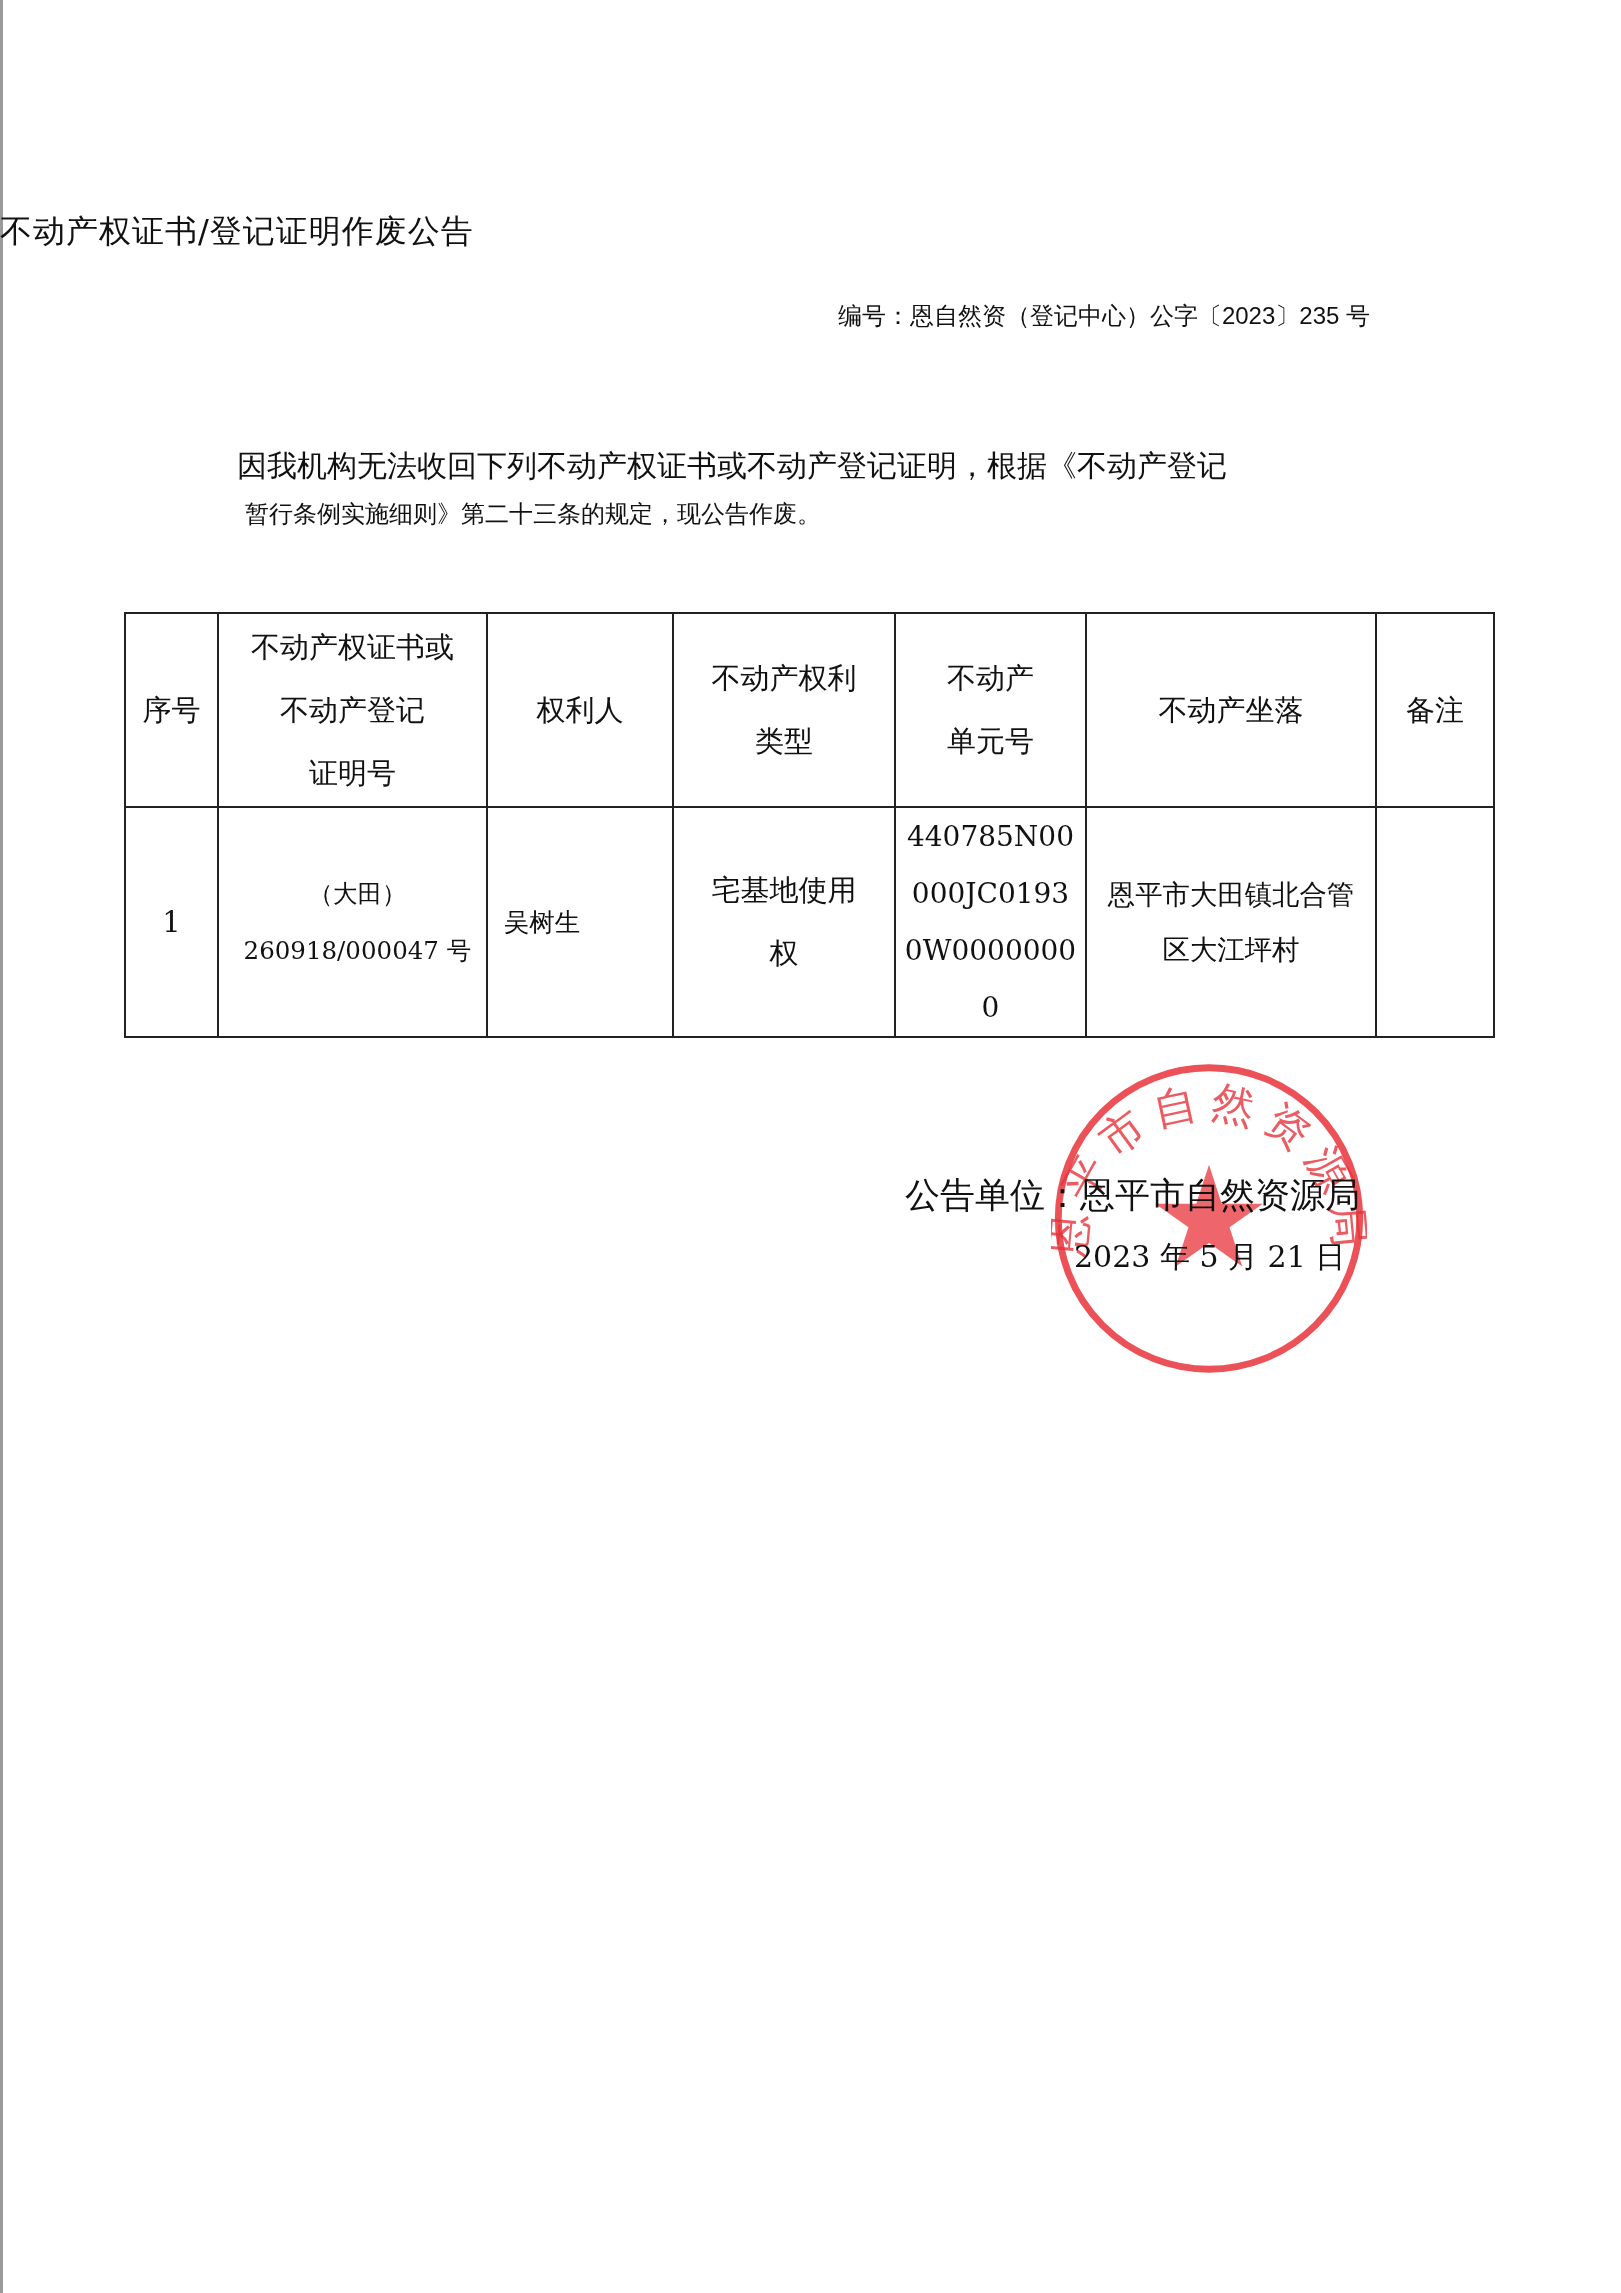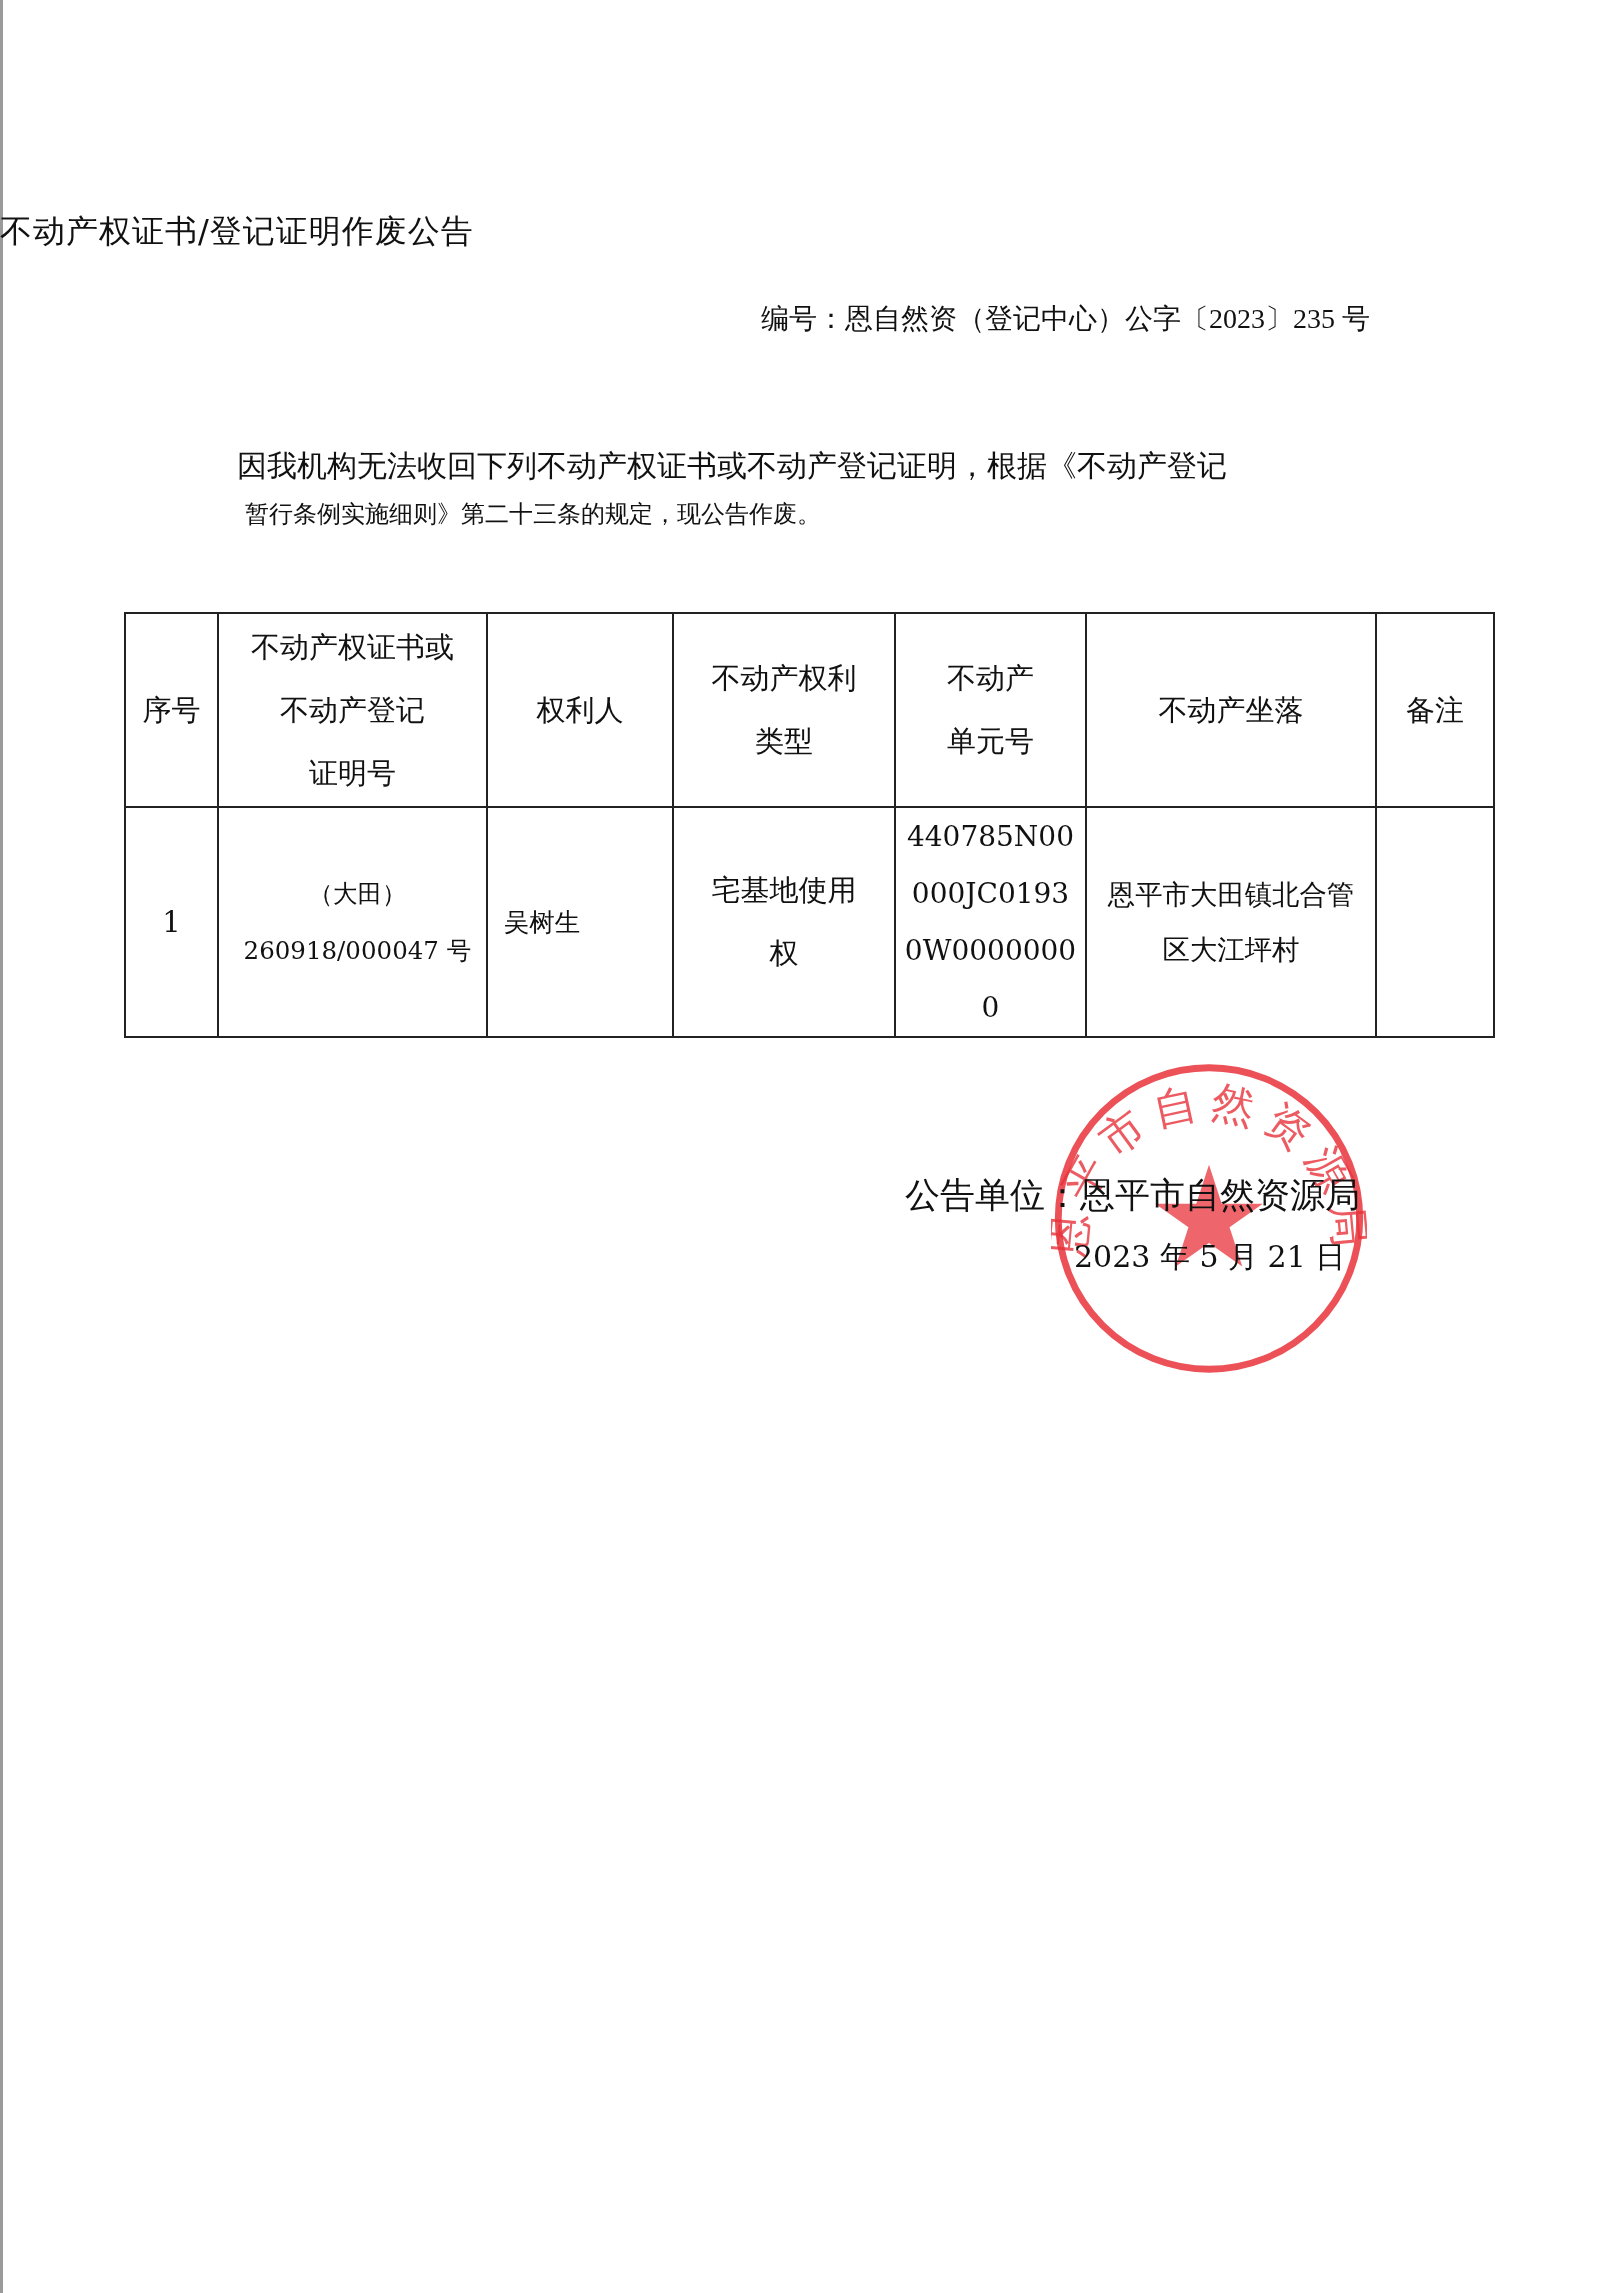--- a/index.html
+++ b/index.html
@@ -2,21 +2,21 @@
 <html><head>
 <meta charset="utf-8">
 <style>
   html,body{margin:0;padding:0;background:#ffffff;}
   body{width:1621px;height:2294px;position:relative;overflow:hidden;
        font-family:"DejaVu Serif","Liberation Serif",serif;color:#111;}
   .page-edge{position:absolute;left:0;top:0;width:2.9px;height:2294px;background:#9a9a9a;}
   .title{position:absolute;left:0;width:1621px;top:210px;text-align:left;
          font-family:"DejaVu Sans","Liberation Sans",sans-serif;font-size:32px;letter-spacing:1px;}
   .docno{position:absolute;right:251px;top:300px;
-         font-family:Liberation Serif, serif;font-size:28px;white-space:nowrap;}
+         font-family:Liberation Sans, sans-serif;font-size:24px;white-space:nowrap;}
   .para{position:absolute;left:237px;width:1127px;top:435px;font-size:30px;line-height:61px;
         text-indent:63px;margin-left:-63px;}
   .para2{position:absolute;left:245px;top:498px;font-size:24px;}
   table.grid{position:absolute;left:124px;top:612px;border-collapse:collapse;
              border:2.9px solid #111;table-layout:fixed;width:1368px;}
   table.grid td, table.grid th{border:2px solid #222;padding:0;text-align:center;vertical-align:middle;
              font-weight:normal;font-size:29px;line-height:63px;}
   table.grid th{height:192px;}
   table.grid td{height:223px;margin-top:27px;}
   .c-cert{font-size:24.5px !important;line-height:57px !important;text-align:right;padding-left:9.8px !important;}

